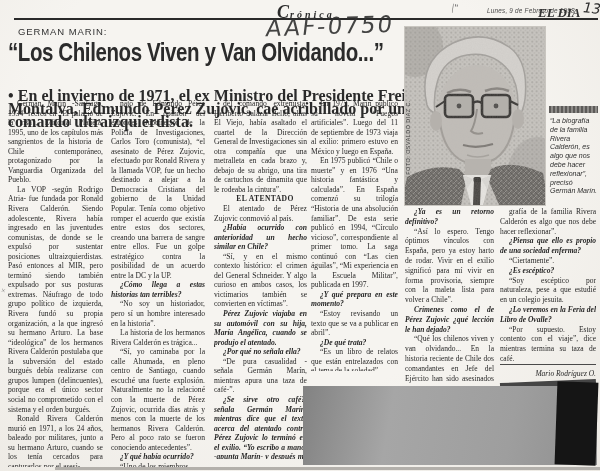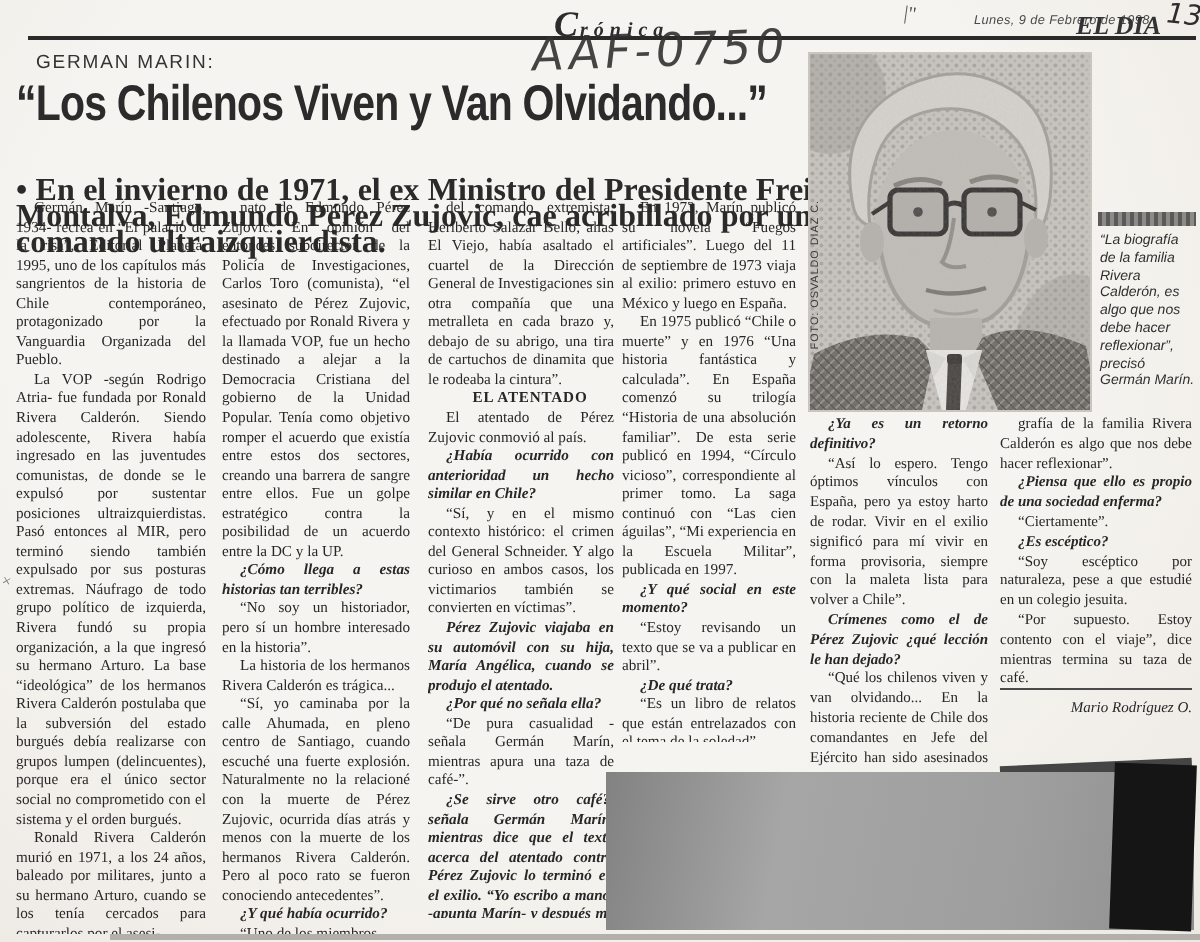--- a/index.html
+++ b/index.html
@@ -105,37 +105,38 @@
       <p class="p p-question">¿Había ocurrido con anterioridad un hecho similar en Chile?</p>
       <p class="p p-normal">“Sí, y en el mismo contexto histórico: el crimen del General Schneider. Y algo curioso en ambos casos, los victimarios también se convierten en víctimas”.</p>
       <p class="p p-bolditalic">Pérez Zujovic viajaba en su automóvil con su hija, María Angélica, cuando se produjo el atentado.</p>
       <p class="p p-question">¿Por qué no señala ella?</p>
       <p class="p p-normal">“De pura casualidad -señala Germán Marín, mientras apura una taza de café-”.</p>
       <p class="p p-bolditalic">¿Se sirve otro café?, señala Germán Marín, mientras dice que el texto acerca del atentado contra Pérez Zujovic lo terminó en el exilio. “Yo escribo a mano, -apunta Marín- y después me lo pasan a máquina”.</p>
     </div>
   <div class="col col-4">
       <p class="p p-normal">En 1973, Marín publicó su novela “Fuegos artificiales”. Luego del 11 de septiembre de 1973 viaja al exilio: primero estuvo en México y luego en España.</p>
       <p class="p p-normal">En 1975 publicó “Chile o muerte” y en 1976 “Una historia fantástica y calculada”. En España comenzó su trilogía “Historia de una absolución familiar”. De esta serie publicó en 1994, “Círculo vicioso”, correspondiente al primer tomo. La saga continuó con “Las cien águilas”, “Mi experiencia en la Escuela Militar”, publicada en 1997.</p>
-      <p class="p p-question">¿Y qué social en este momento?</p>
+      <p class="p p-question">¿Y qué prepara en este momento?</p>
       <p class="p p-normal">“Estoy revisando un texto que se va a publicar en abril”.</p>
       <p class="p p-question">¿De qué trata?</p>
       <p class="p p-normal">“Es un libro de relatos que están entrelazados con el tema de la soledad”.</p>
     </div>
   <div class="col col-5">
       <p class="p p-question">¿Ya es un retorno definitivo?</p>
       <p class="p p-normal">“Así lo espero. Tengo óptimos vínculos con España, pero ya estoy harto de rodar. Vivir en el exilio significó para mí vivir en forma provisoria, siempre con la maleta lista para volver a Chile”.</p>
       <p class="p p-question">Crímenes como el de Pérez Zujovic ¿qué lección le han dejado?</p>
       <p class="p p-normal">“Qué los chilenos viven y van olvidando... En la historia reciente de Chile dos comandantes en Jefe del Ejército han sido asesinados ¡Y nadie dice nada! La bio-</p>
     </div>
   <div class="col col-6">
       <p class="p p-cont">grafía de la familia Rivera Calderón es algo que nos debe hacer reflexionar”.</p>
       <p class="p p-question">¿Piensa que ello es propio de una sociedad enferma?</p>
       <p class="p p-normal">“Ciertamente”.</p>
       <p class="p p-question">¿Es escéptico?</p>
       <p class="p p-normal">“Soy escéptico por naturaleza, pese a que estudié en un colegio jesuita.</p>
+      <p class="p p-question">¿Lo veremos en la Feria del Libro de Ovalle?</p>
       <p class="p p-normal">“Por supuesto. Estoy contento con el viaje”, dice mientras termina su taza de café.</p>
       <p class="p p-byline">Mario Rodríguez O.</p>
     </div>
 
   <figure class="photo" style="margin:0">
     <svg width="140" height="178" viewBox="0 0 140 178">
       <defs>
         <pattern id="ht" width="4.5" height="4.5" patternUnits="userSpaceOnUse">
           <rect width="4.5" height="4.5" fill="#c8c5c0"></rect>
           <circle cx="1.2" cy="1.2" r="1" fill="#a9a6a1"></circle>

